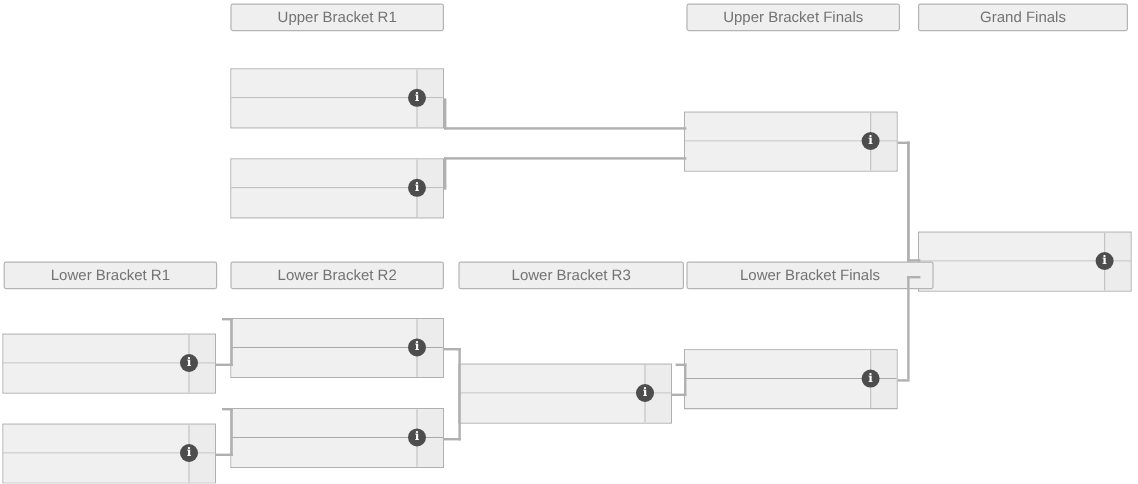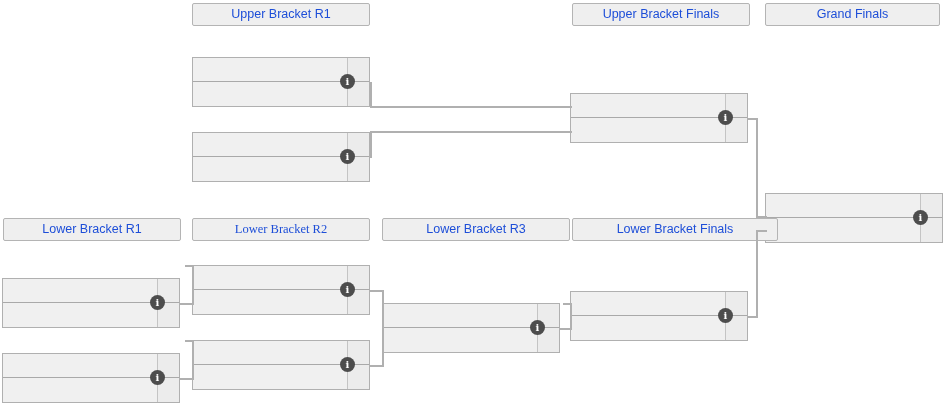--- a/index.html
+++ b/index.html
@@ -25,21 +25,21 @@
   }
 
   
   .round-header {
     position: absolute;
     height: 23px;
     box-sizing: border-box;
     background: #efefef;
     border: 1px solid #b4b4b4;
     border-radius: 2px;
-    color: #1d4ed8;
+    color: #737373;
     font-size: 12.5px;
     line-height: 21px;
     text-align: center;
     white-space: nowrap;
     overflow: hidden;
     cursor: pointer;
   }
 
   
   .match {
@@ -249,16 +249,16 @@
       <div class="match-row row-bottom">
         <div class="opponent"></div>
         <div class="score-cell"></div>
       </div>
     </div>
     <div class="info-badge" style="left: 718px; top: 308px;">i</div>
     <div class="round-header" style="left: 192px; top: 3px; width: 178px;">Upper Bracket R1</div>
     <div class="round-header" style="left: 765px; top: 3px; width: 175px;">Grand Finals</div>
     <div class="round-header" style="left: 572px; top: 3px; width: 178px;">Upper Bracket Finals</div>
     <div class="round-header" style="left: 3px; top: 218px; width: 178px;">Lower Bracket R1</div>
-    <div class="round-header" style="left: 192px; top: 218px; width: 178px; font-family: Liberation Serif, serif;">Lower Bracket R2</div>
+    <div class="round-header" style="left: 192px; top: 218px; width: 178px;">Lower Bracket R2</div>
     <div class="round-header" style="left: 382px; top: 218px; width: 188px;">Lower Bracket R3</div>
     <div class="round-header" style="left: 572px; top: 218px; width: 206px;">Lower Bracket Finals</div>
   </div>
 
 </body></html>

